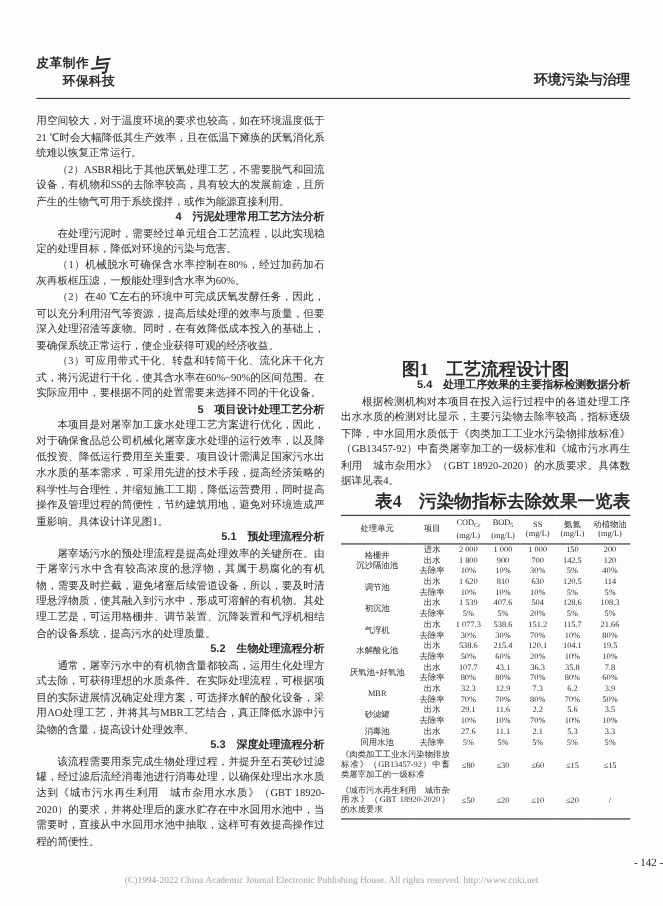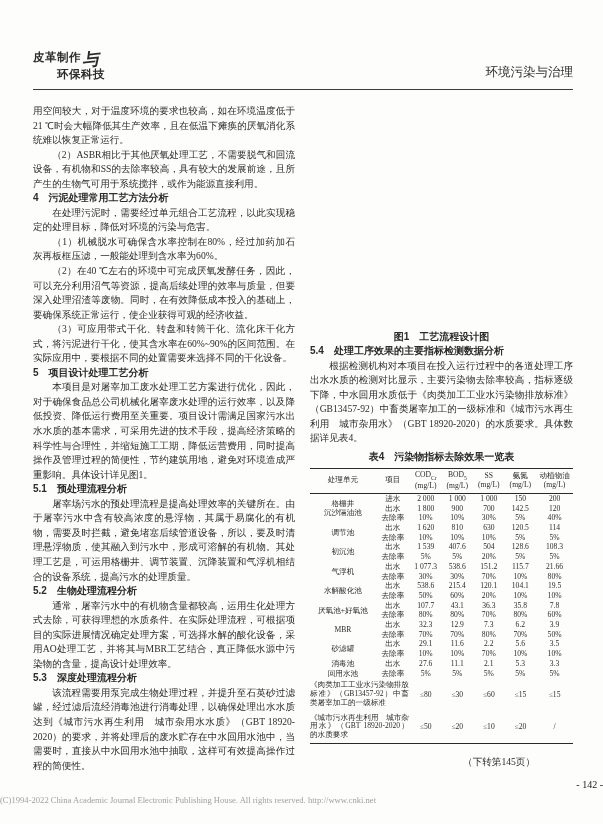--- a/index.html
+++ b/index.html
@@ -12,55 +12,56 @@
   .header {
     position:absolute; top:0; left:33px; right:30px; height:90px;
     border-bottom:1.3px solid #3c3c3c;
     display:flex; justify-content:space-between; align-items:flex-end;
     padding-bottom:8px; box-sizing:border-box;
   }
   .logo { line-height:1.25; }
   .logo-line1 { font-family:"Liberation Sans", sans-serif; font-weight:bold; font-size:11.5px; letter-spacing:0.5px; }
   .logo-amp { display:inline-block; font-size:17px; font-style:italic; transform:translateY(4px) rotate(-6deg); margin-left:1px; }
   .logo-line2 { font-family:"Liberation Sans", sans-serif; font-weight:bold; font-size:11.5px; letter-spacing:0.5px; margin-left:24px; }
-  .section-title { font-family:"Liberation Sans", sans-serif; font-weight:normal; font-size:12.5px; }
+  .section-title { font-family:"Liberation Sans", sans-serif; font-weight:bold; font-size:12.5px; }
   
   .columns { position:absolute; top:104px; left:33px; right:30px; display:flex; gap:15px; }
   .col { width:262px; }
   .col.right { width:263px; }
   .col p { margin:0; font-size:9.6px; line-height:14.55px; text-align:justify; text-indent:2em; }
   .col p.p_cont { text-indent:0; }
   .col h3 {
     margin:0; font-size:10px; line-height:14.55px; font-weight:bold;
     font-family:"Liberation Sans", sans-serif;
+    text-align:right;
   }
   
   .figure { height:226px; background:#fdfdfc; }
   .figure-caption, .table-title {
-    text-align:center; font-family:Liberation Sans, sans-serif;
-    font-weight:bold; font-size:10px; line-height:14px; margin:0;
+    text-align:center; font-family:Liberation Serif, serif;
+    font-weight:bold; font-size:16px; line-height:14px; margin:0;
   }
   
   table.pollutant {
     width:100%; border-collapse:collapse; table-layout:fixed;
     margin-top:4px; font-size:7.6px;
     border-top:1.4px solid #2a2a2a; border-bottom:1.4px solid #2a2a2a;
   }
   table.pollutant th {
     font-weight:normal; border-bottom:1px solid #2a2a2a;
     padding:2px 0; line-height:8.8px; vertical-align:middle; text-align:center;
   }
   table.pollutant th sub { font-size:5.5px; }
   table.pollutant td { text-align:center; padding:0; line-height:9.7px; vertical-align:middle; }
   table.pollutant td.unit-label { line-height:9.7px; }
   table.pollutant td.std-label { text-align:justify; line-height:8.8px; padding:3px 1px 3px 0; }
   
   .continuation { text-align:right; padding-right:38px; font-size:9.6px; margin-top:12px; }
   .page-number { position:absolute; top:779px; left:0; right:0; text-align:right; font-size:10px; color:#1c1c1c; }
-  .copyright { position:absolute; top:795px; left:0; right:0; font-size:8.6px; color:#a0a0a0; }
+  .copyright { position:absolute; top:795px; left:0; right:0; text-align:center; font-size:8.6px; color:#a0a0a0; }
 </style>
 </head>
 <body>
 
 <div class="page">
 
   <div class="header">
     <div class="logo">
       <div class="logo-line1"><span>皮革制作</span><span class="logo-amp">与</span></div>
       <div class="logo-line2">环保科技</div>
@@ -85,21 +86,21 @@
         <p>通常，屠宰污水中的有机物含量都较高，运用生化处理方式去除，可获得理想的水质条件。在实际处理流程，可根据项目的实际进展情况确定处理方案，可选择水解的酸化设备，采用AO处理工艺，并将其与MBR工艺结合，真正降低水源中污染物的含量，提高设计处理效率。</p>
         <h3>5.3　深度处理流程分析</h3>
         <p>该流程需要用泵完成生物处理过程，并提升至石英砂过滤罐，经过滤后流经消毒池进行消毒处理，以确保处理出水水质达到《城市污水再生利用　城市杂用水水质》（GBT 18920-2020）的要求，并将处理后的废水贮存在中水回用水池中，当需要时，直接从中水回用水池中抽取，这样可有效提高操作过程的简便性。</p>
       </div>
 
     <div class="col right">
       <div class="figure"></div>
       <div class="figure-caption">图1　工艺流程设计图</div>
       <h3>5.4　处理工序效果的主要指标检测数据分析</h3>
       <p>根据检测机构对本项目在投入运行过程中的各道处理工序出水水质的检测对比显示，主要污染物去除率较高，指标逐级下降，中水回用水质低于《肉类加工工业水污染物排放标准》（GB13457-92）中畜类屠宰加工的一级标准和《城市污水再生利用　城市杂用水》（GBT 18920-2020）的水质要求。具体数据详见表4。</p>
-      <div class="table-title" style="margin-top:4px;">表4　污染物指标去除效果一览表</div>
+      <div class="table-title" style="margin-top:4px;text-align:right;">表4　污染物指标去除效果一览表</div>
       <table class="pollutant">
         <colgroup>
           <col style="width:25%">
             <col style="width:13%">
             <col style="width:12%">
           <col style="width:12%">
             <col style="width:12%">
             <col style="width:12%">
             <col style="width:14%">
         </colgroup>
@@ -302,20 +303,19 @@
             <tr>
               <td colspan="2" class="std-label">《城市污水再生利用　城市杂用水》（GBT 18920-2020）的水质要求</td>
               <td>≤50</td>
               <td>≤20</td>
               <td>≤10</td>
               <td>≤20</td>
               <td>/</td>
             </tr>
           </tbody>
       </table>
-      <div class="continuation">（下转第145页）</div>
     </div>
   </div>
 
   <div class="page-number">- 142 -</div>
   <div class="copyright">(C)1994-2022 China Academic Journal Electronic Publishing House. All rights reserved.    http://www.cnki.net</div>
 
 </div>
 
 </body></html>

